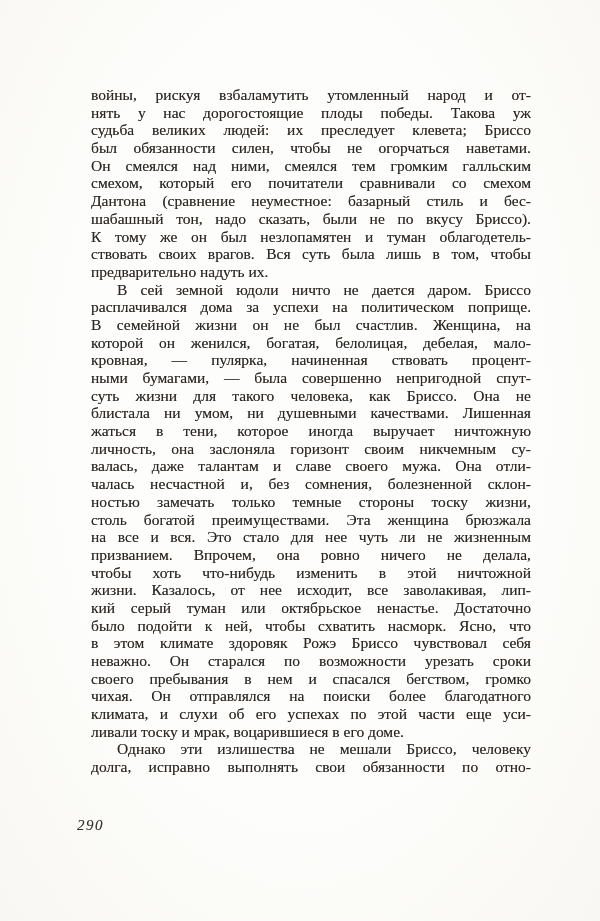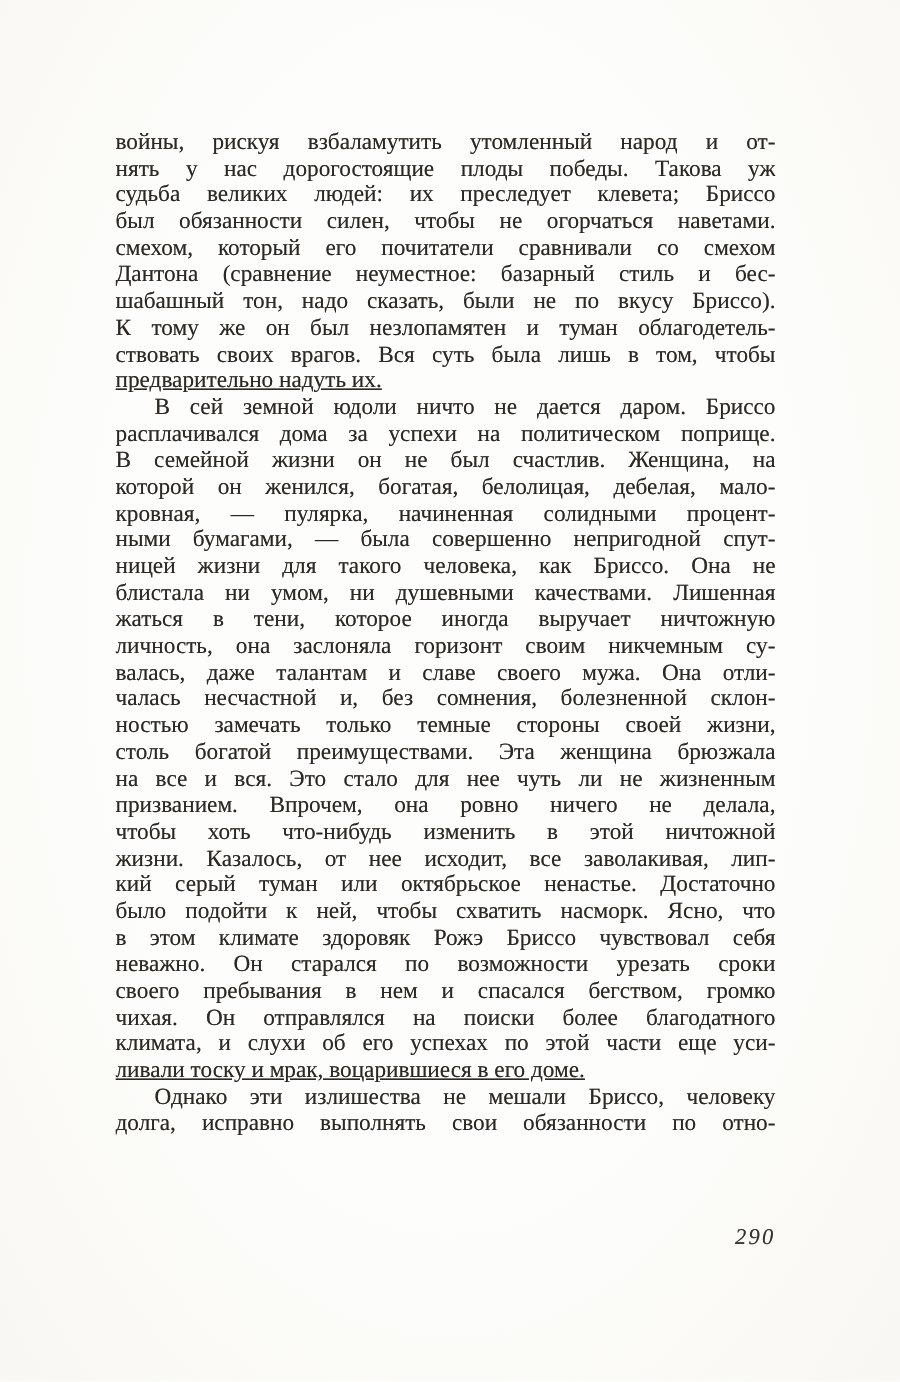--- a/index.html
+++ b/index.html
@@ -13,84 +13,84 @@
     overflow: hidden;
     background: radial-gradient(ellipse at 50% 45%, #fdfdfb 55%, #f8f7f3 100%);
     font-family: "Liberation Serif", "DejaVu Serif", serif;
   }
   .scan-page {
     position: absolute;
     inset: 0;
   }
   .text-block {
     position: absolute;
-    left: 77px;
+    left: 91px;
     top: 86px;
     width: 440px;
     color: #2c2824;
     font-size: 15.5px;
     text-shadow: 0 0 0.35px rgba(44, 40, 36, 0.55);
   }
   .line {
     height: 17.7px;
     line-height: 17.7px;
     white-space: normal;
     text-align: justify;
     text-align-last: justify;
     text-justify: inter-word;
     overflow: hidden;
   }
   .line.indent {
     text-indent: 26px;
   }
   .line.para-end {
     text-align-last: left;
-    text-decoration: underline;
   }
   .page-number {
     position: absolute;
     left: 77px;
     top: 817px;
     width: 440px;
-    text-align: right;
+    text-align: left;
     font-style: italic;
     font-size: 15px;
     letter-spacing: 1.5px;
     color: #36322d;
     text-shadow: 0 0 0.35px rgba(54, 50, 45, 0.5);
   }
 </style>
 </head>
 <body>
 
 <div class="scan-page">
   <div class="text-block">
       <div class="line">войны, рискуя взбаламутить утомленный народ и от-</div>
       <div class="line">нять у нас дорогостоящие плоды победы. Такова уж</div>
       <div class="line">судьба великих людей: их преследует клевета; Бриссо</div>
       <div class="line">был обязанности силен, чтобы не огорчаться наветами.</div>
+      <div class="line">Он смеялся над ними, смеялся тем громким галльским</div>
       <div class="line">смехом, который его почитатели сравнивали со смехом</div>
       <div class="line">Дантона (сравнение неуместное: базарный стиль и бес-</div>
       <div class="line">шабашный тон, надо сказать, были не по вкусу Бриссо).</div>
       <div class="line">К тому же он был незлопамятен и туман облагодетель-</div>
       <div class="line">ствовать своих врагов. Вся суть была лишь в том, чтобы</div>
       <div class="line para-end">предварительно надуть их.</div>
       <div class="line indent">В сей земной юдоли ничто не дается даром. Бриссо</div>
       <div class="line">расплачивался дома за успехи на политическом поприще.</div>
       <div class="line">В семейной жизни он не был счастлив. Женщина, на</div>
       <div class="line">которой он женился, богатая, белолицая, дебелая, мало-</div>
-      <div class="line">кровная, — пулярка, начиненная солидными процент-</div>
+      <div class="line">кровная, — пулярка, начиненная ствовать процент-</div>
       <div class="line">ными бумагами, — была совершенно непригодной спут-</div>
-      <div class="line">ницей жизни для такого человека, как Бриссо. Она не</div>
+      <div class="line">суть жизни для такого человека, как Бриссо. Она не</div>
       <div class="line">блистала ни умом, ни душевными качествами. Лишенная</div>
       <div class="line">жаться в тени, которое иногда выручает ничтожную</div>
       <div class="line">личность, она заслоняла горизонт своим никчемным су-</div>
       <div class="line">валась, даже талантам и славе своего мужа. Она отли-</div>
       <div class="line">чалась несчастной и, без сомнения, болезненной склон-</div>
-      <div class="line">ностью замечать только темные стороны своей жизни,</div>
+      <div class="line">ностью замечать только темные стороны тоску жизни,</div>
       <div class="line">столь богатой преимуществами. Эта женщина брюзжала</div>
       <div class="line">на все и вся. Это стало для нее чуть ли не жизненным</div>
       <div class="line">призванием. Впрочем, она ровно ничего не делала,</div>
       <div class="line">чтобы хоть что-нибудь изменить в этой ничтожной</div>
       <div class="line">жизни. Казалось, от нее исходит, все заволакивая, лип-</div>
       <div class="line">кий серый туман или октябрьское ненастье. Достаточно</div>
       <div class="line">было подойти к ней, чтобы схватить насморк. Ясно, что</div>
       <div class="line">в этом климате здоровяк Рожэ Бриссо чувствовал себя</div>
       <div class="line">неважно. Он старался по возможности урезать сроки</div>
       <div class="line">своего пребывания в нем и спасался бегством, громко</div>

